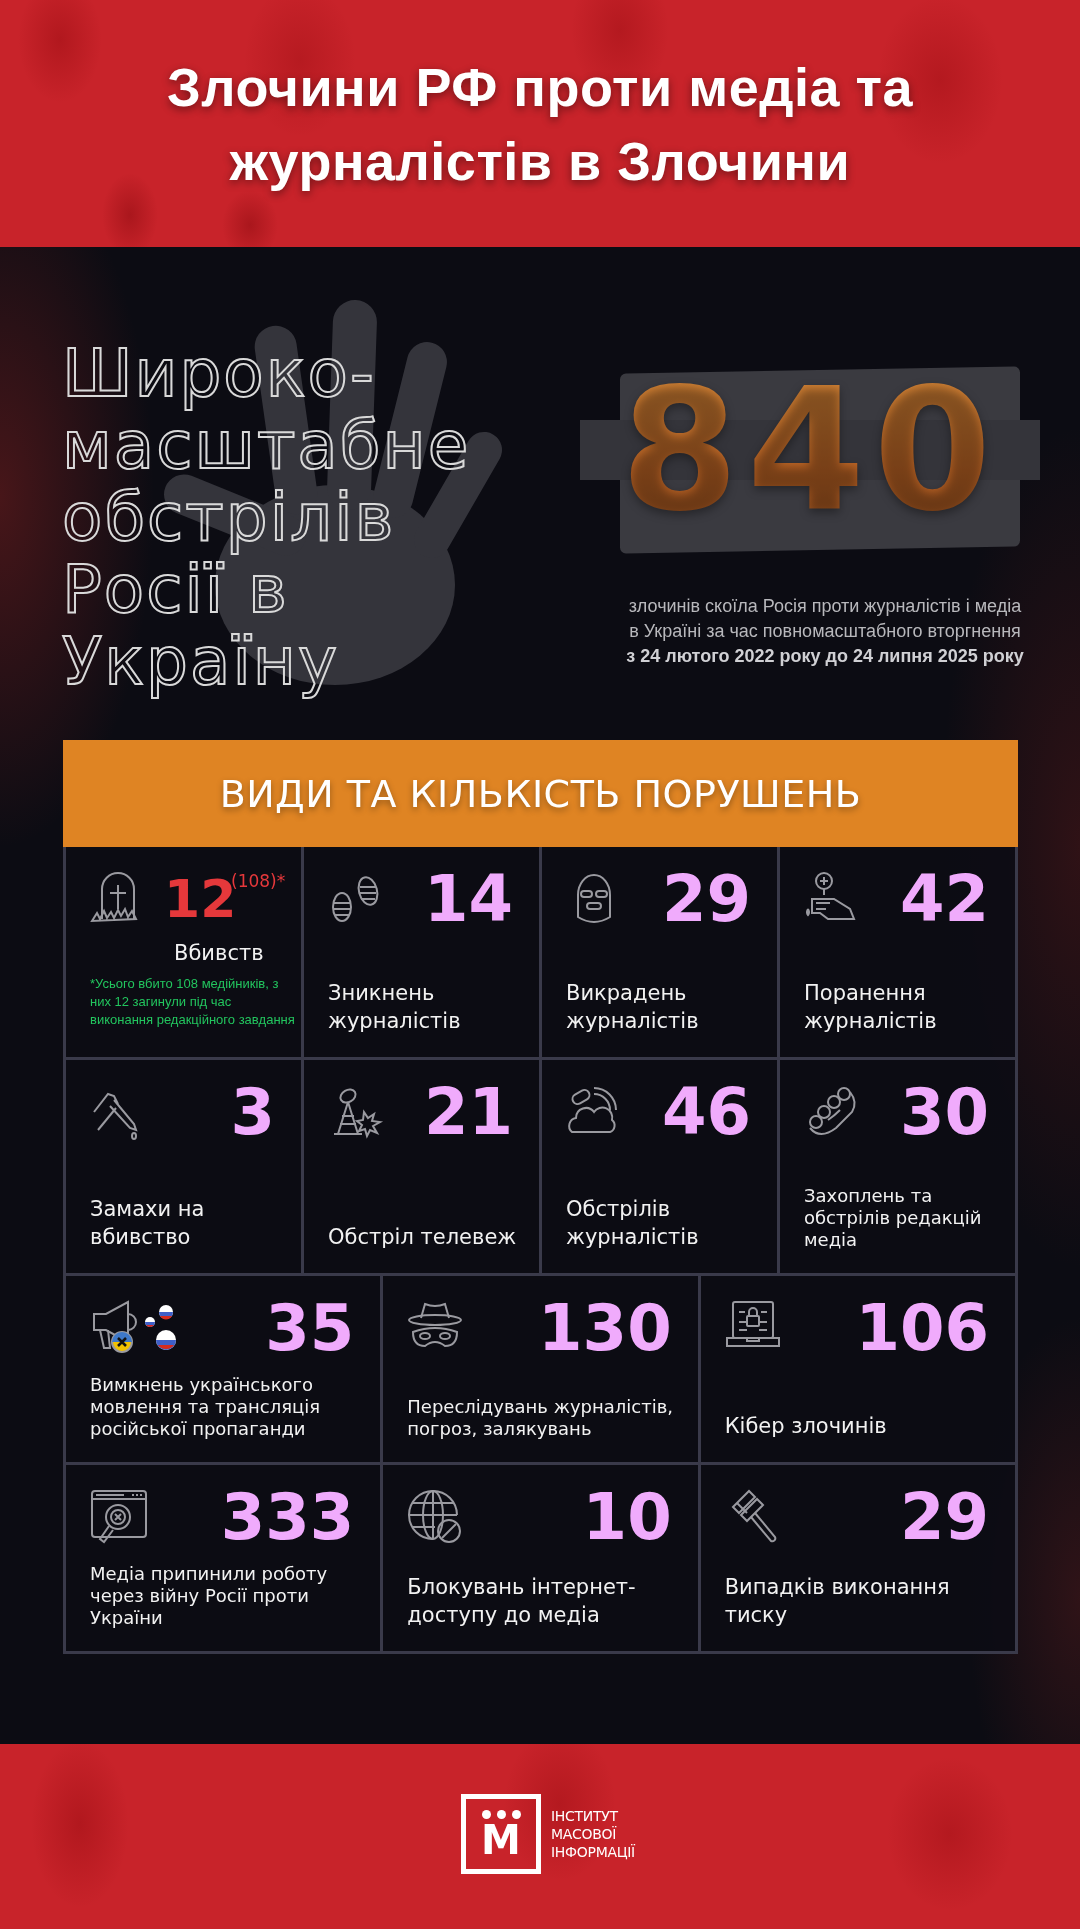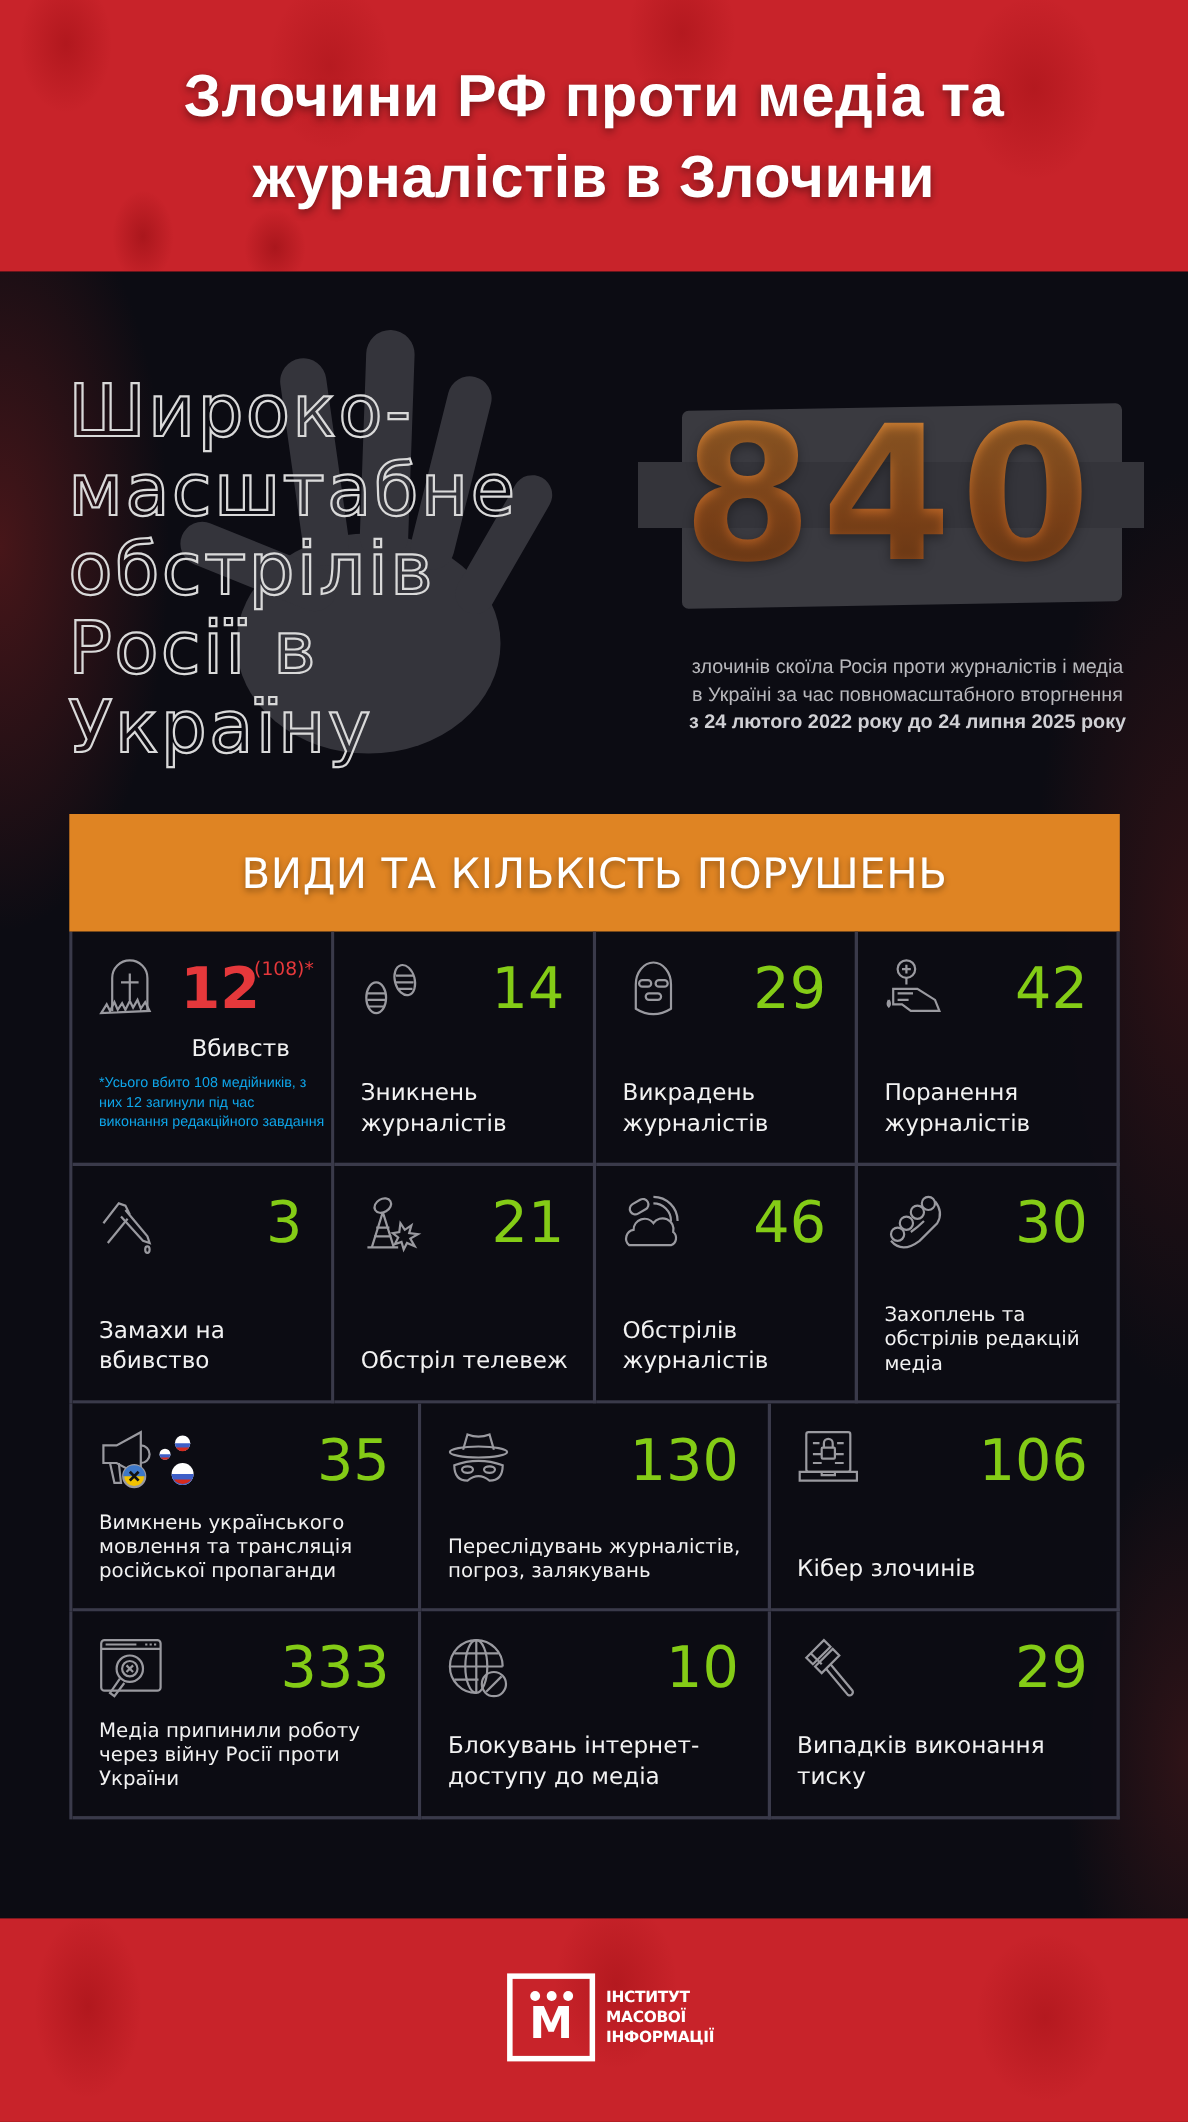--- a/index.html
+++ b/index.html
@@ -80,51 +80,51 @@
     background: rgba(12,12,20,0.9);
   }
   .row4 .cell { width: 238px; }
   .row3 .cell { width: 318px; }
   .r1 { height: 213px; } .r2 { height: 216px; } .r3 { height: 189px; } .r4 { height: 189px; }
 
   .icon { position: absolute; left: 22px; top: 22px; width: 60px; height: 60px; }
   .icon svg { width: 100%; height: 100%; }
   .num {
     position: absolute; right: 26px; top: 22px;
-    font-family: "DejaVu Sans", sans-serif; font-weight: 400; font-size: 52px; line-height: 60px; color: #84cc16;
+    font-family: "DejaVu Sans", sans-serif; font-weight: 700; font-size: 64px; line-height: 60px; color: #f0abfc;
   }
   .label {
     position: absolute; left: 24px; bottom: 22px; right: 14px;
     font-family: "DejaVu Sans", sans-serif; font-size: 21px; line-height: 28px; color: #f2f2f2;
   }
   .label.mid { font-size: 18px; line-height: 22px; }
 
   .kill-num { position: absolute; left: 98px; top: 22px; font-family: "DejaVu Sans", sans-serif; font-weight: 700; font-size: 52px; line-height: 60px; color: #e5383b; }
   .kill-sup { position: absolute; left: 165px; top: 24px; font-size: 17px; color: #e5383b; font-family: "DejaVu Sans", sans-serif; }
   .kill-label { position: absolute; left: 108px; top: 94px; font-family: "DejaVu Sans", sans-serif; font-size: 21px; color: #f2f2f2; }
-  .kill-note { position: absolute; left: 24px; top: 128px; width: 205px; font-size: 13px; line-height: 18px; color: #0ea5e9; }
+  .kill-note { position: absolute; left: 24px; top: 128px; width: 205px; font-size: 13px; line-height: 18px; color: #22c55e; }
 
   .footer {
     position: absolute; left: 0; top: 1744px; width: 1080px; height: 185px;
     background: #c8232a;
     background-image:
       radial-gradient(ellipse 70px 120px at 80px 80px, rgba(150,10,15,0.45), transparent 70%),
       radial-gradient(ellipse 80px 110px at 560px 60px, rgba(150,10,15,0.4), transparent 70%),
       radial-gradient(ellipse 90px 110px at 950px 90px, rgba(150,10,15,0.4), transparent 70%);
   }
   .logo { position: absolute; left: 461px; top: 1794px; display: flex; align-items: center; gap: 10px; }
   .logo-box {
     width: 80px; height: 80px; border: 5px solid #fff; display: flex; flex-direction: column;
     align-items: center; justify-content: center;
   }
   .logo-dots { display: flex; gap: 6px; margin-bottom: 2px; }
   .logo-dots i { width: 9px; height: 9px; border-radius: 50%; background: #fff; display: block; }
   .logo-m { font-family: "DejaVu Sans", sans-serif; font-weight: 700; font-size: 40px; line-height: 38px; color: #fff; }
   .logo-text { font-family: "DejaVu Sans", sans-serif; font-size: 14px; line-height: 18px; color: #fff; letter-spacing: -0.3px; }
-  .logo-text div { display: block; font-weight: bold; }
+  .logo-text div { display: block; }
 </style>
 </head>
 <body>
 
 <div class="header">
   <h1>
     <span>Злочини РФ проти медіа та</span><br>
     <span>журналістів в Злочини</span>
   </h1>
 </div>

